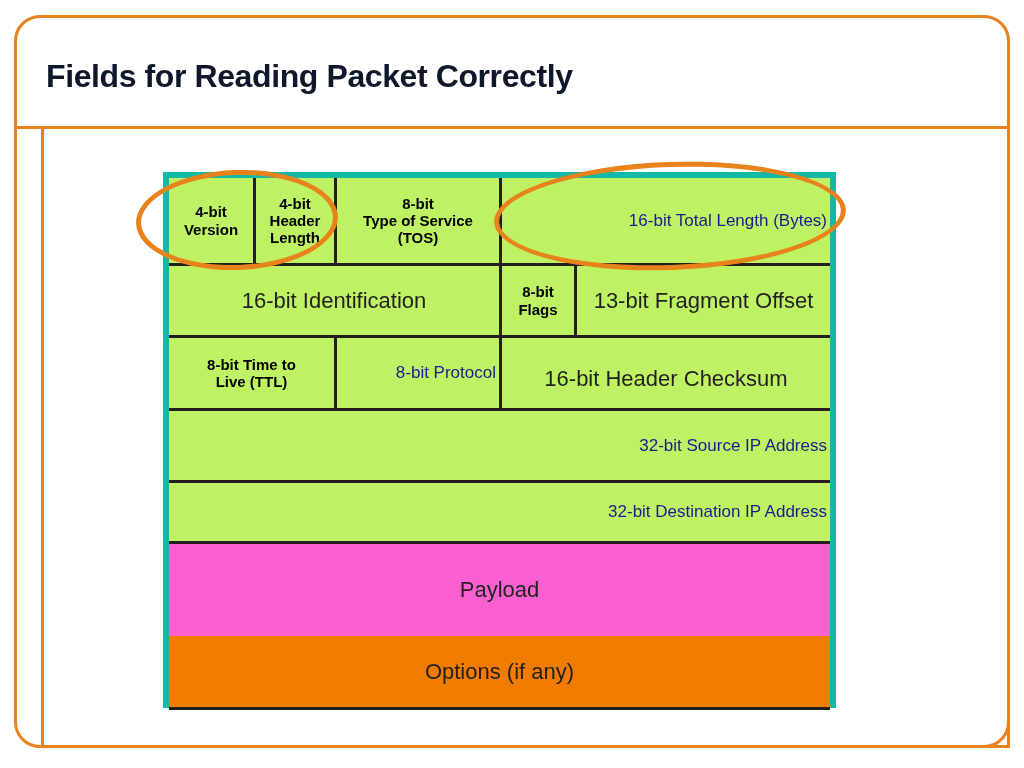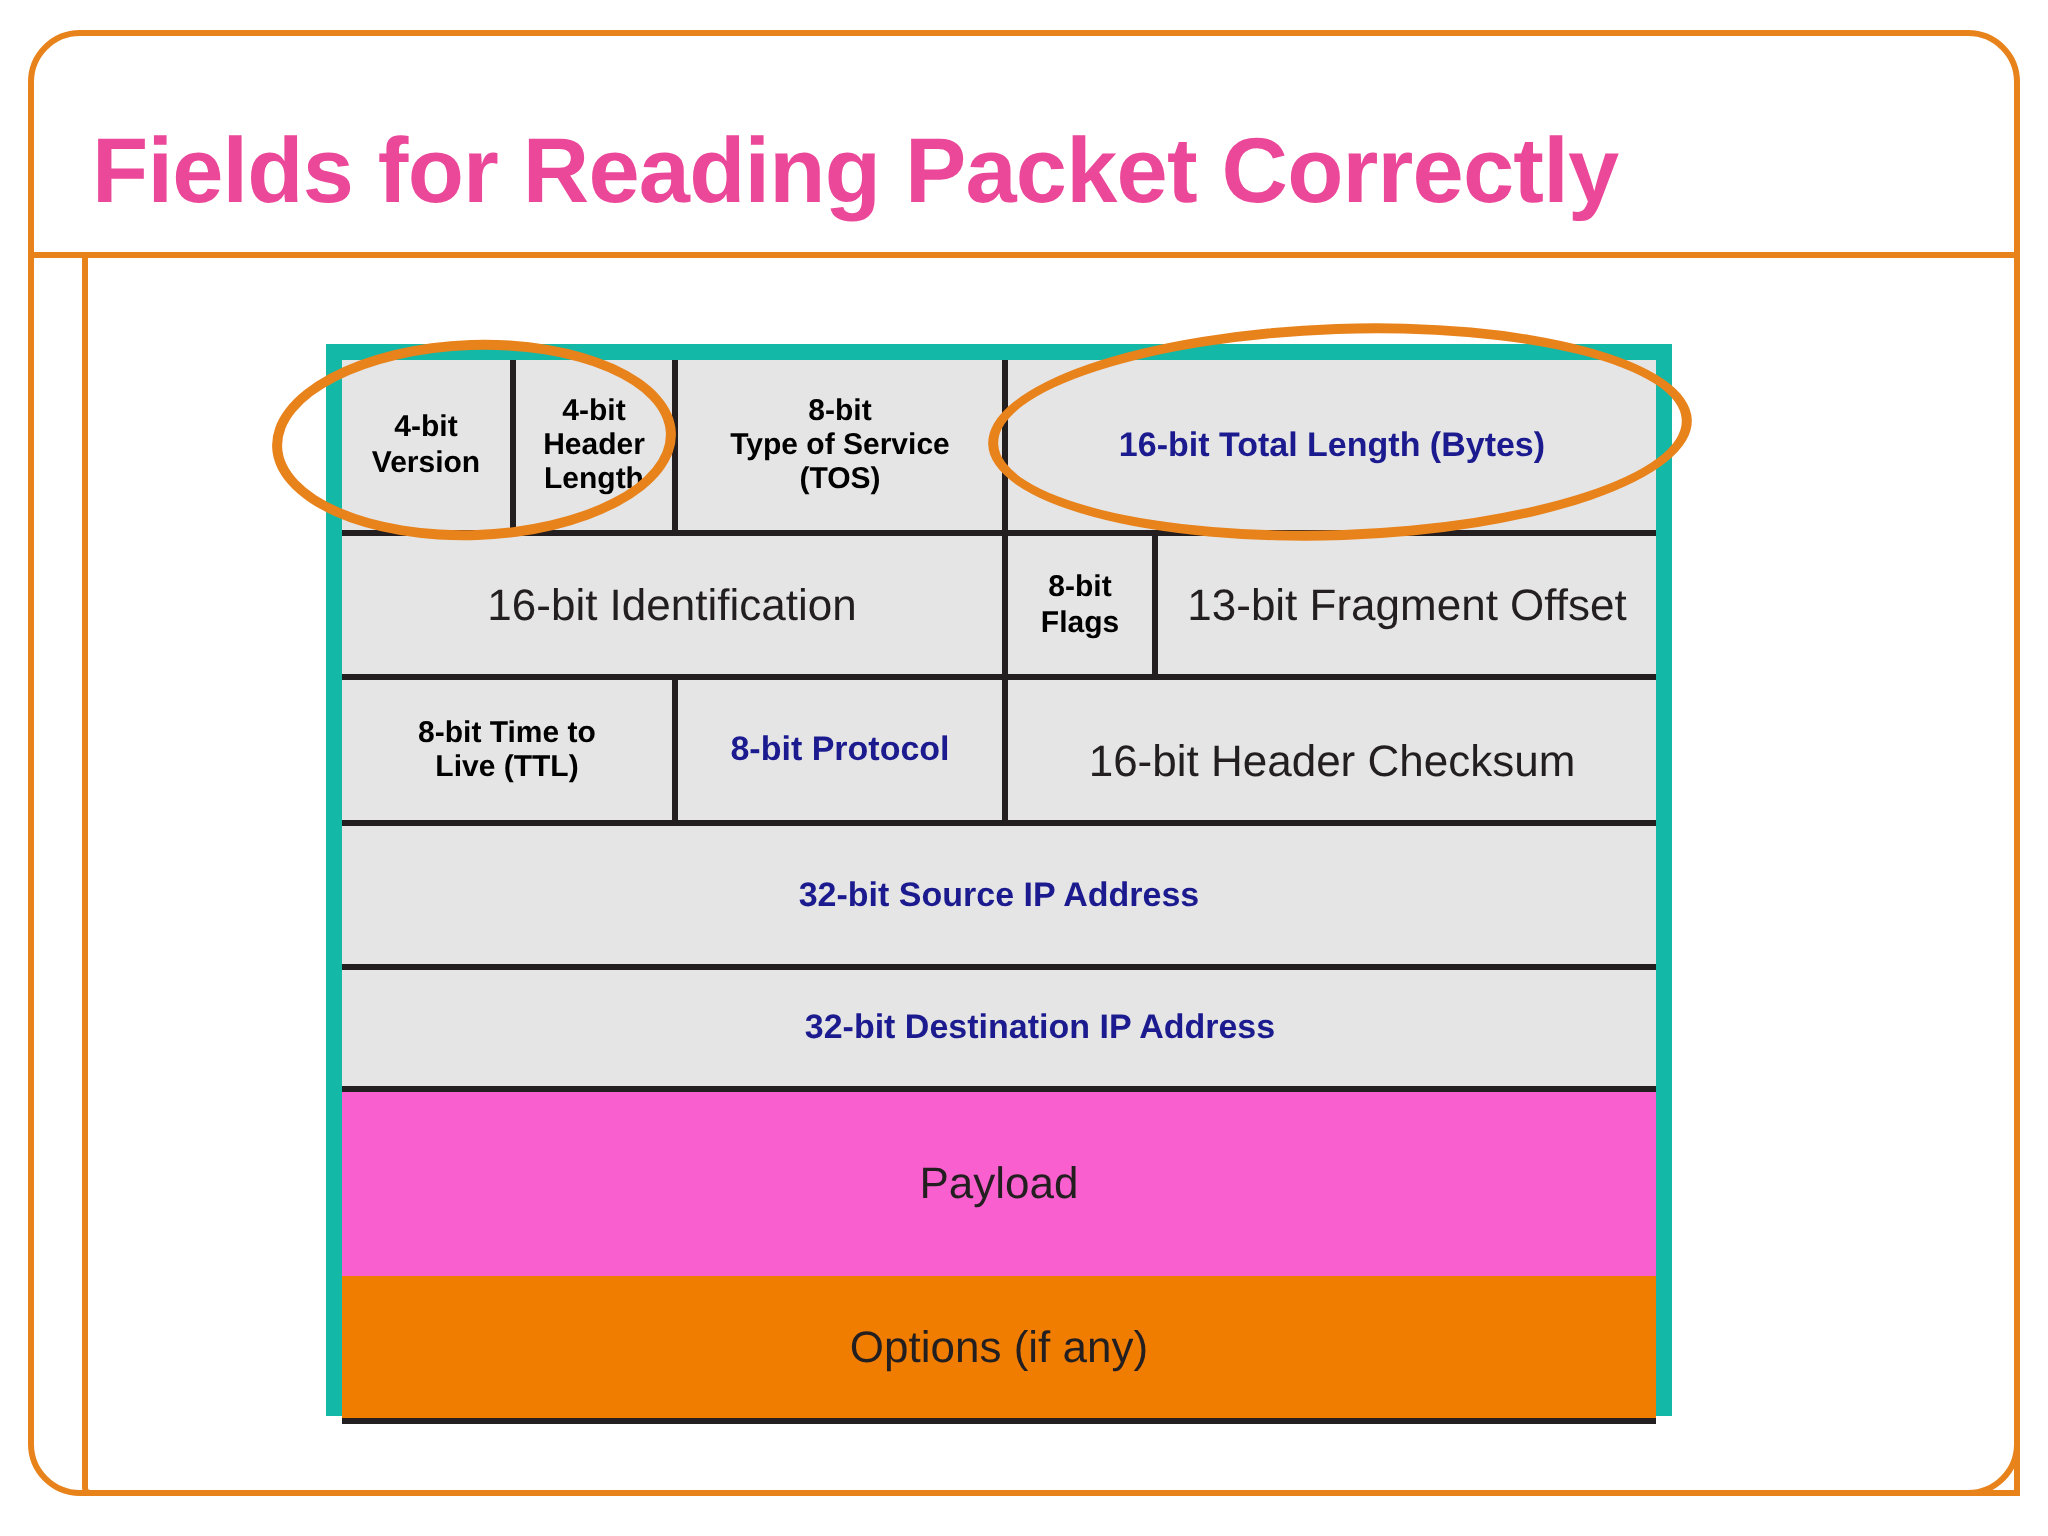--- a/index.html
+++ b/index.html
@@ -48,38 +48,38 @@
     border-bottom-left-radius: 4px;
     background: transparent;
   }
 
   
   #page-title {
     position: absolute;
     left: 46px;
     top: 58px;
     width: 930px;
-    font-size: 46px;
+    font-size: 32px;
     font-weight: bold;
-    color: #ec4899;
+    color: #0f172a;
     letter-spacing: -0.4px;
     white-space: nowrap;
     font-family: "Liberation Sans", sans-serif;
   }
 
   
   #packet-diagram {
     position: absolute;
     left: 163px;
     top: 172px;
     width: 673px;
     height: 536px;
-    border: 8px solid #14b8a6;
-    box-sizing: border-box;
-    background: #e5e5e5;
+    border: 6px solid #14b8a6;
+    box-sizing: border-box;
+    background: #bef264;
   }
   .pkt-row {
     display: flex;
     box-sizing: border-box;
     width: 100%;
     border-bottom: 3px solid #231f20;
   }
   .pkt-row.last { border-bottom: none; }
   .pkt-cell {
     box-sizing: border-box;
@@ -88,21 +88,21 @@
     justify-content: center;
     text-align: center;
     line-height: 1.15;
     padding: 0 3px;
     border-right: 3px solid #231f20;
   }
   .pkt-cell.lastcol { border-right: none; }
 
   .t-bold-black  { font-weight: bold; color: #000000; font-size: 15px; }
   .t-plain-black { font-weight: normal; color: #231f20; font-size: 22px; }
-  .t-bold-blue   { font-weight: bold; color: #1B1B8F; font-size: 17px; }
+  .t-bold-blue   { font-weight: normal; color: #1B1B8F; font-size: 17px; justify-content: flex-end; }
 
   #row-1 { height: 88px; }
   #row-2 { height: 72px; }
   #row-3 { height: 73px; }
   #row-4 { height: 72px; }
   #row-5 { height: 61px; }
   #row-options { height: 74px; background: #F07D00; }
   #row-payload { height: 92px; background: #FA5FD0; }
 
   #cell-version        { width: 87px; }

